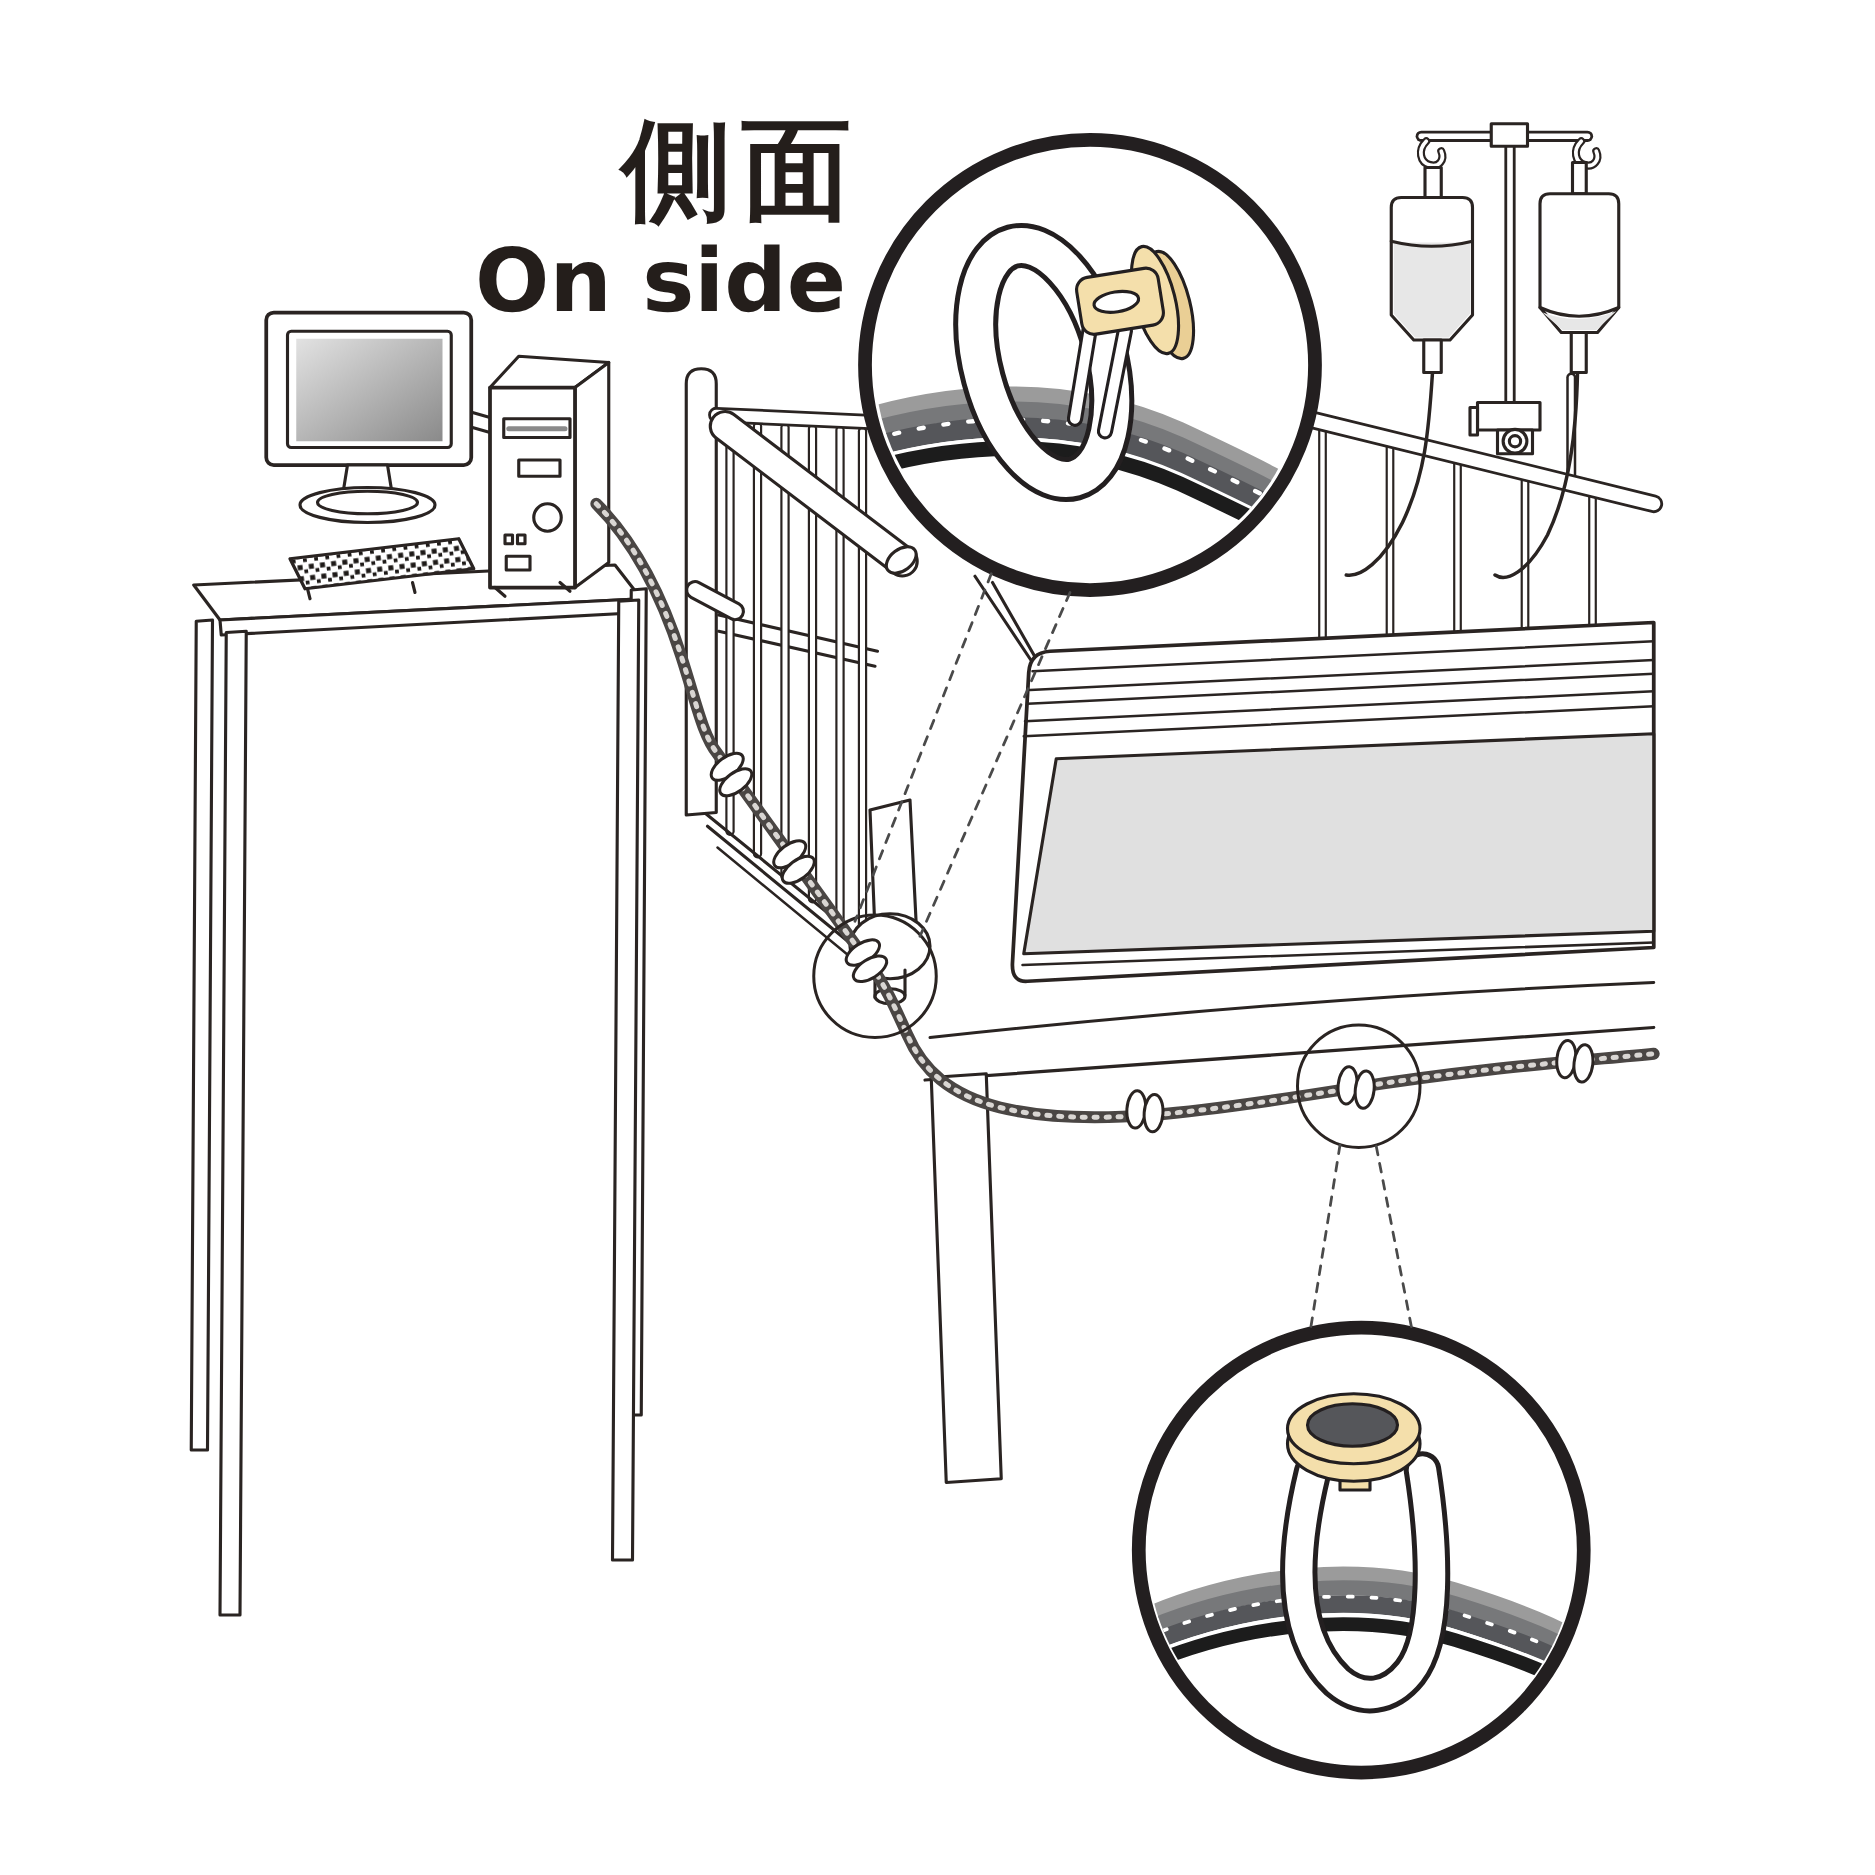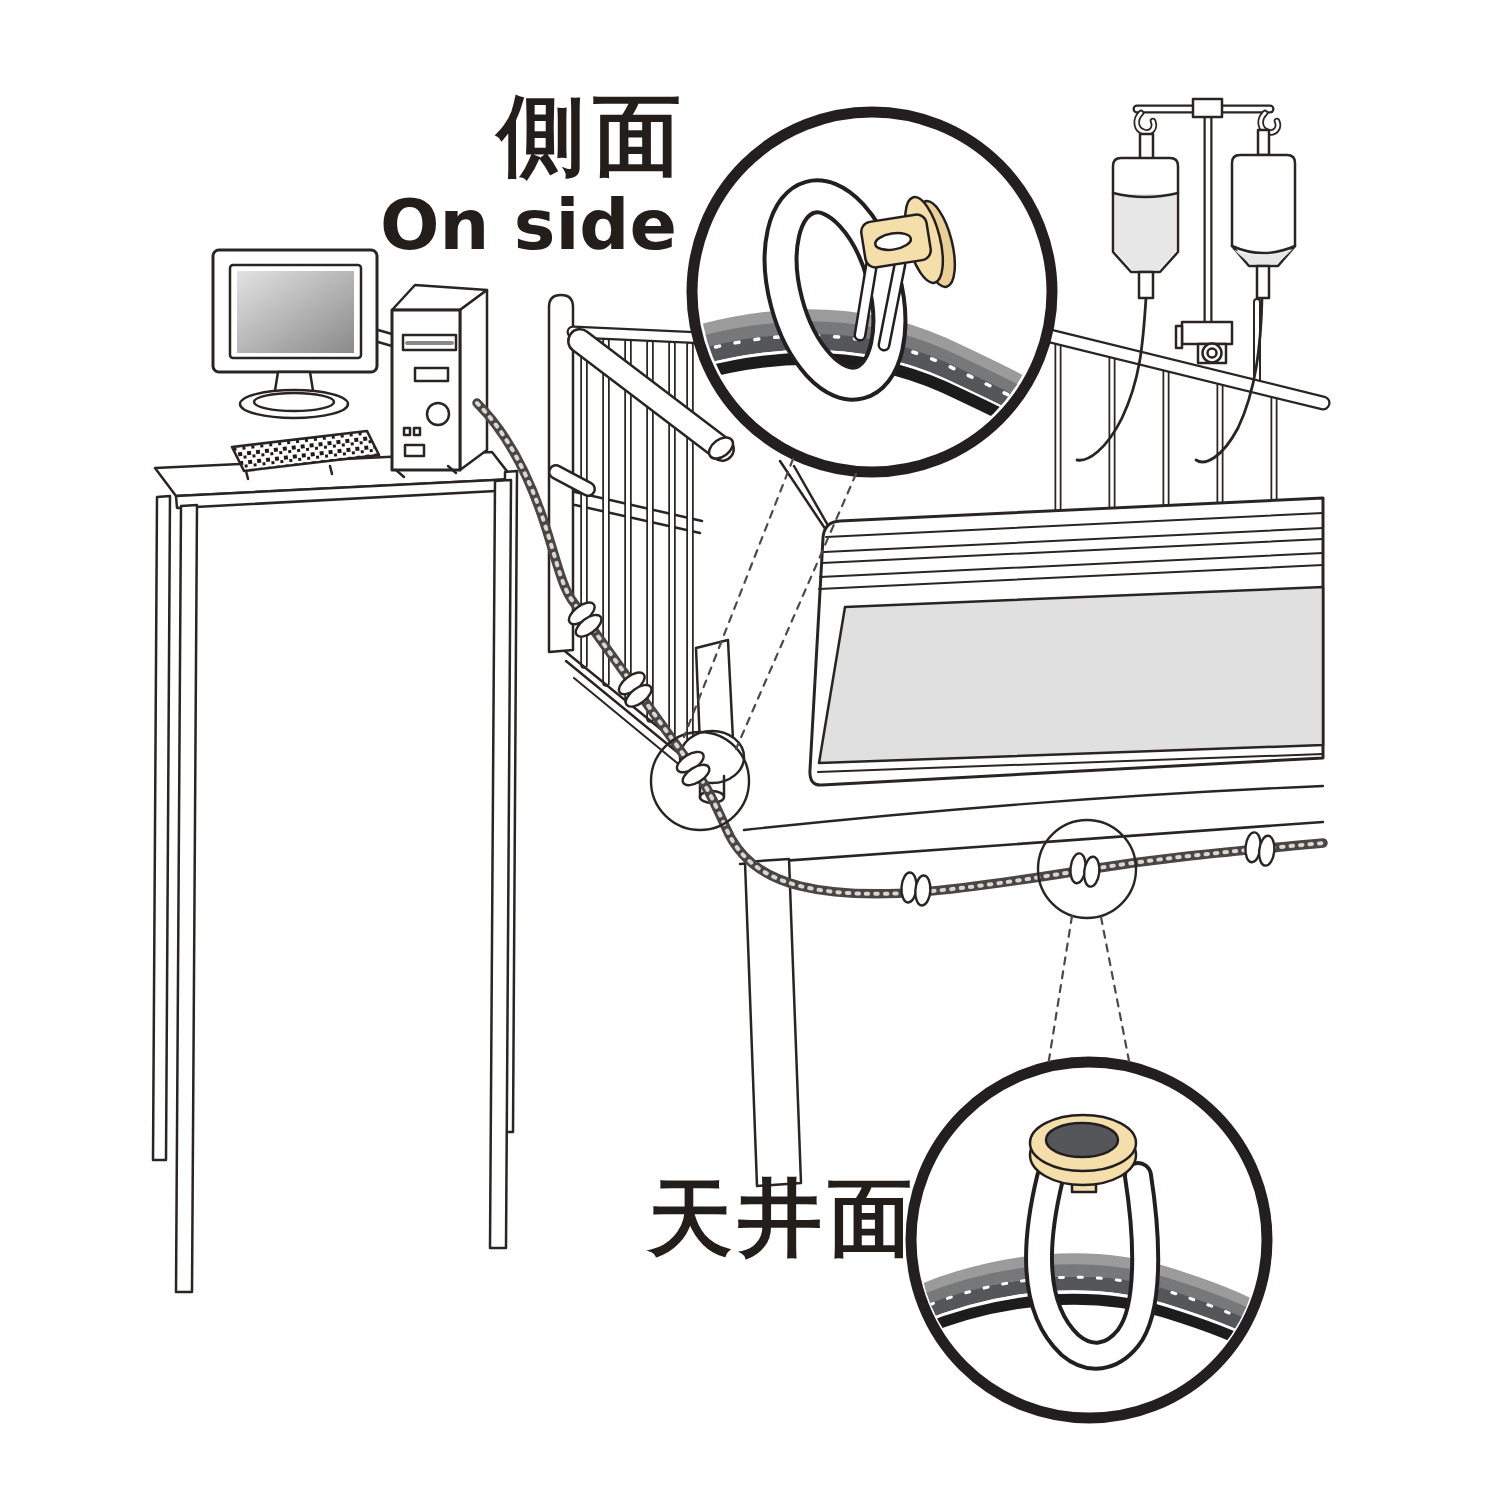--- a/index.html
+++ b/index.html
@@ -312,15 +312,14 @@
       <line x1="793" y1="459" x2="684" y2="737"></line>
       <line x1="856" y1="474" x2="736" y2="749"></line>
       <line x1="1072" y1="916" x2="1048" y2="1066"></line>
       <line x1="1101" y1="917" x2="1130" y2="1066"></line>
     </g>
   </g>
 </svg>
 
 <div class="lbl" id="jp1">側面</div>
 <div class="lbl" id="en1">On side</div>
-<div class="lbl" id="jp2">天井面</div>
 
 </div>
 
 </body></html>

